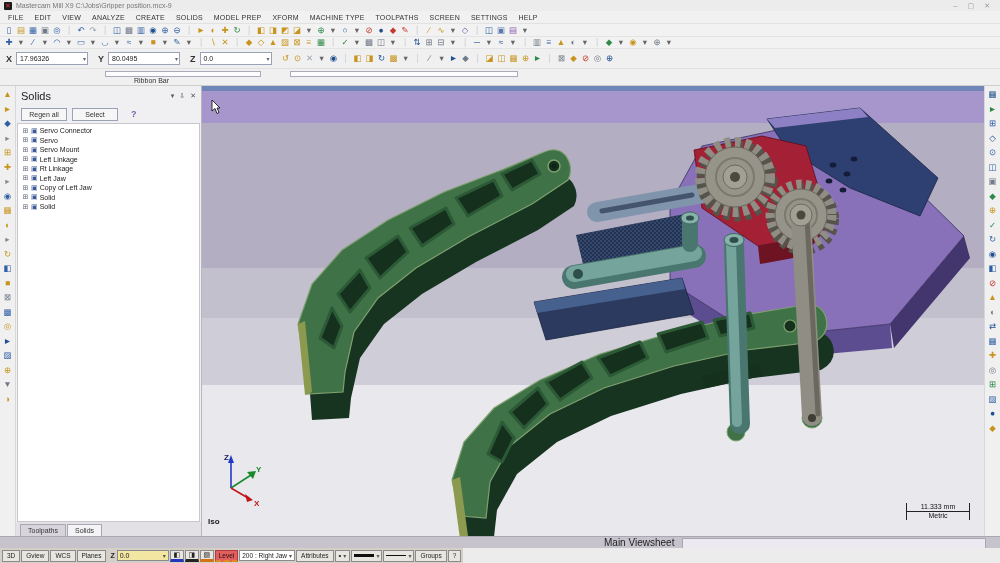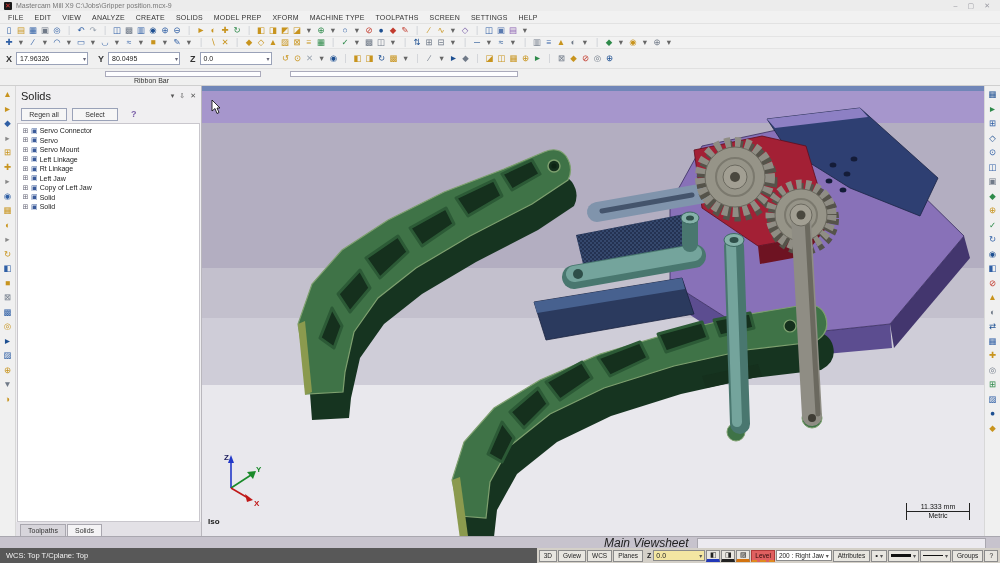--- a/index.html
+++ b/index.html
@@ -62,21 +62,21 @@
   .viewport svg.model{position:absolute;left:0;top:0;}
   .iso-label{position:absolute;left:6px;bottom:10px;font-size:8px;font-weight:bold;color:#1a1a1a;}
   .scalebar{position:absolute;right:14px;bottom:16px;width:64px;border-left:1px solid #222;border-right:1px solid #222;text-align:center;background:transparent;}
   .scalebar .sv{font-size:7px;color:#111;border-bottom:1px solid #222;line-height:8px;}
   .scalebar .su{font-size:7px;color:#111;line-height:8px;}
   .gizmo{position:absolute;left:16px;bottom:30px;}
   .cursor{position:absolute;left:9px;top:14px;}
 
   
   .sheetstrip{height:12px;display:flex;align-items:center;background:#c7c3cd;border-top:1px solid #a9a7af;}
-  .sheet-label{margin-left:604px;font-size:12px;color:#222;white-space:nowrap;font-style:italic;}
+  .sheet-label{margin-left:604px;font-size:10px;color:#222;white-space:nowrap;}
   .sheet-tab{flex:1;height:10px;margin:0 14px 0 8px;background:#eceaf0;border:1px solid #a9a7af;border-bottom:none;}
 
   
   .statusbar{height:15px;display:flex;}
   .status-left{flex:1;background:#585858;color:#f2f2f2;font-size:7.5px;display:flex;align-items:center;padding-left:6px;white-space:nowrap;}
   .status-right{display:flex;align-items:center;background:#d4d0c8;padding:0 2px;gap:1px;}
   .sbtn{height:12px;border:1px solid #8b8b8b;background:#e8e6e0;font-size:6.5px;color:#222;display:inline-flex;align-items:center;justify-content:center;padding:0 4px;white-space:nowrap;}
   .zl{font-size:7px;font-weight:bold;margin:0 1px 0 3px;}
   .zfield{display:inline-flex;align-items:center;width:52px;height:11px;background:#f3e6a2;border:1px solid #8b8b8b;padding:0 2px;font-size:7px;}
   .zfield .v{flex:1;}
@@ -546,21 +546,20 @@
         <span class="tbi" style="color: rgb(200, 148, 30);">◆</span>
       </div>
   </div>
 
   <div class="sheetstrip">
     <span class="sheet-label">Main Viewsheet</span>
     <span class="sheet-tab"></span>
   </div>
 
   <div class="statusbar">
-    <div class="status-left">WCS: Top  T/Cplane: Top</div>
     <div class="status-right">
       <span style="display:flex;gap:1px;">
 
       <button class="sbtn">3D</button>
           <button class="sbtn">Gview</button>
           <button class="sbtn">WCS</button>
           <button class="sbtn">Planes</button>
         </span>
       <span class="zl">Z</span>
       <span class="zfield">

